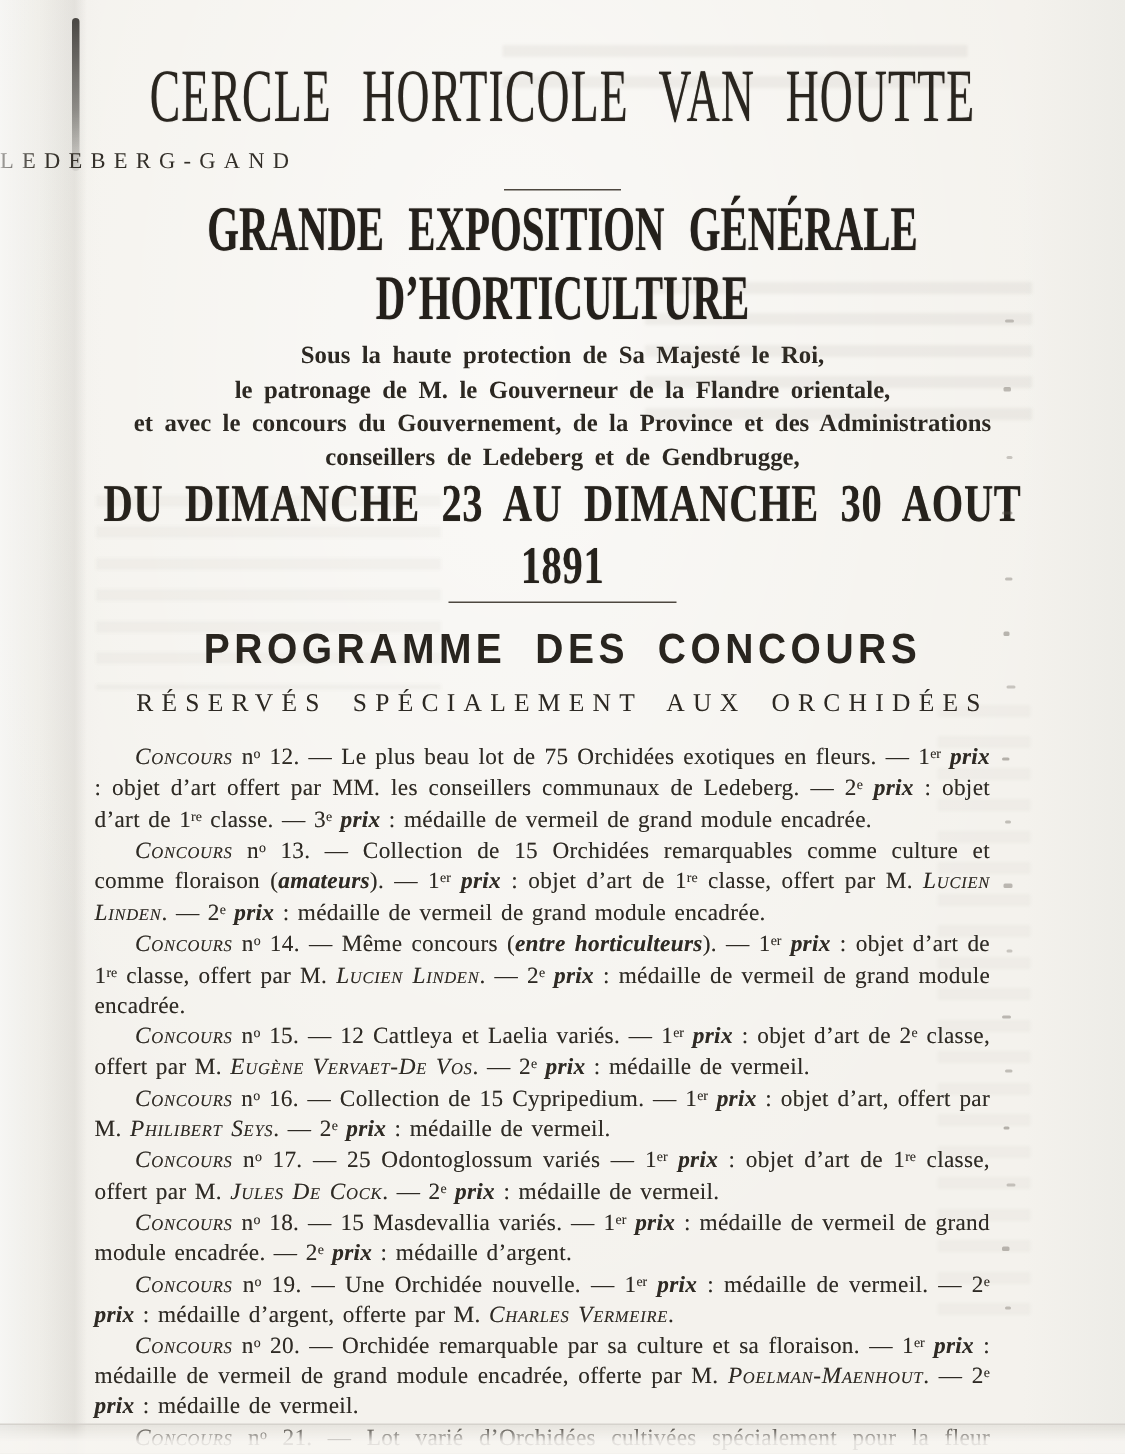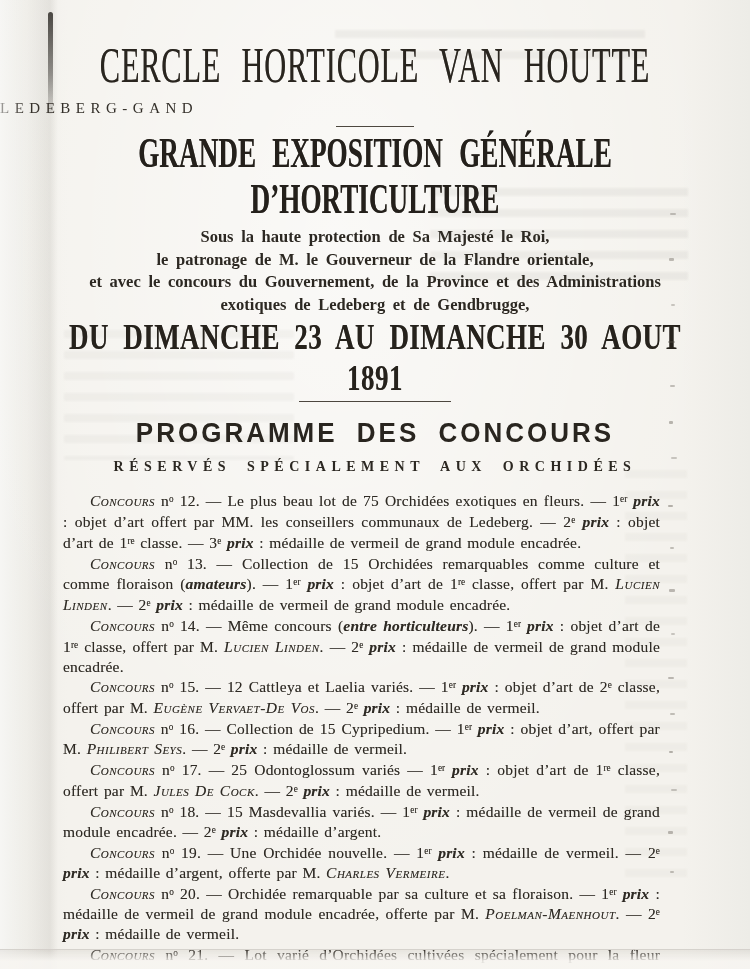--- a/index.html
+++ b/index.html
@@ -81,21 +81,21 @@
   .program-heading {
     margin: 17px 0 0; text-align: center;
     font-family: "Liberation Sans", "DejaVu Sans", sans-serif;
     font-size: 26px; font-weight: bold; line-height: 1;
     letter-spacing: 3px; word-spacing: 9px;
     transform: scaleY(1.08); transform-origin: 50% 50%;
     color: #29251f;
   }
   .program-subheading {
     margin: 14px 16px 0; text-align: center;
-    font-size: 14px; font-weight: bold;
+    font-size: 17px; font-weight: normal;
     letter-spacing: 5.5px; word-spacing: 7px;
     color: #2c2822;
   }
 
   
   .competitions {
     margin: 15px 0 0 63px; width: 597px;
     font-size: 15.5px; line-height: 19.6px;
     text-align: justify;
     letter-spacing: .2px; word-spacing: 1.5px;
@@ -121,21 +121,21 @@
 
   <header>
     <h1 class="society-name">CERCLE HORTICOLE VAN HOUTTE</h1>
     <div class="location">LEDEBERG-GAND</div>
     <hr class="rule rule-small">
     <h2 class="event-title">GRANDE EXPOSITION GÉNÉRALE D’HORTICULTURE</h2>
     <div class="patronage">
         <div>Sous la haute protection de Sa Majesté le Roi,</div>
         <div>le patronage de M. le Gouverneur de la Flandre orientale,</div>
         <div>et avec le concours du Gouvernement, de la Province et des Administrations</div>
-        <div>exotiques de Ledeberg et de Gendbrugge,</div>
+        <div>conseillers de Ledeberg et de Gendbrugge,</div>
       </div>
     <div class="date-line">DU DIMANCHE 23 AU DIMANCHE 30 AOUT 1891</div>
     <hr class="rule rule-mid">
     <h3 class="program-heading">PROGRAMME DES CONCOURS</h3>
     <h4 class="program-subheading">RÉSERVÉS SPÉCIALEMENT AUX ORCHIDÉES</h4>
   </header>
 
   <main class="competitions">
       <p class="entry"><span class="run-sc">Concours</span><span class="run-t"> n</span><span class="run-sup">o</span><span class="run-t"> 12. — Le plus beau lot de 75 Orchidées exotiques en fleurs. — 1</span><span class="run-sup">er</span><span class="run-i"> prix</span><span class="run-t"> : objet d’art offert par MM. les conseillers communaux de Ledeberg. — 2</span><span class="run-sup">e</span><span class="run-i"> prix</span><span class="run-t"> : objet d’art de 1</span><span class="run-sup">re</span><span class="run-t"> classe. — 3</span><span class="run-sup">e</span><span class="run-i"> prix</span><span class="run-t"> : médaille de vermeil de grand module encadrée.</span></p>
       <p class="entry"><span class="run-sc">Concours</span><span class="run-t"> n</span><span class="run-sup">o</span><span class="run-t"> 13. — Collection de 15 Orchidées remarquables comme culture et comme floraison (</span><span class="run-i">amateurs</span><span class="run-t">). — 1</span><span class="run-sup">er</span><span class="run-i"> prix</span><span class="run-t"> : objet d’art de 1</span><span class="run-sup">re</span><span class="run-t"> classe, offert par M. </span><span class="run-sc">Lucien Linden</span><span class="run-t">. — 2</span><span class="run-sup">e</span><span class="run-i"> prix</span><span class="run-t"> : médaille de vermeil de grand module encadrée.</span></p>

